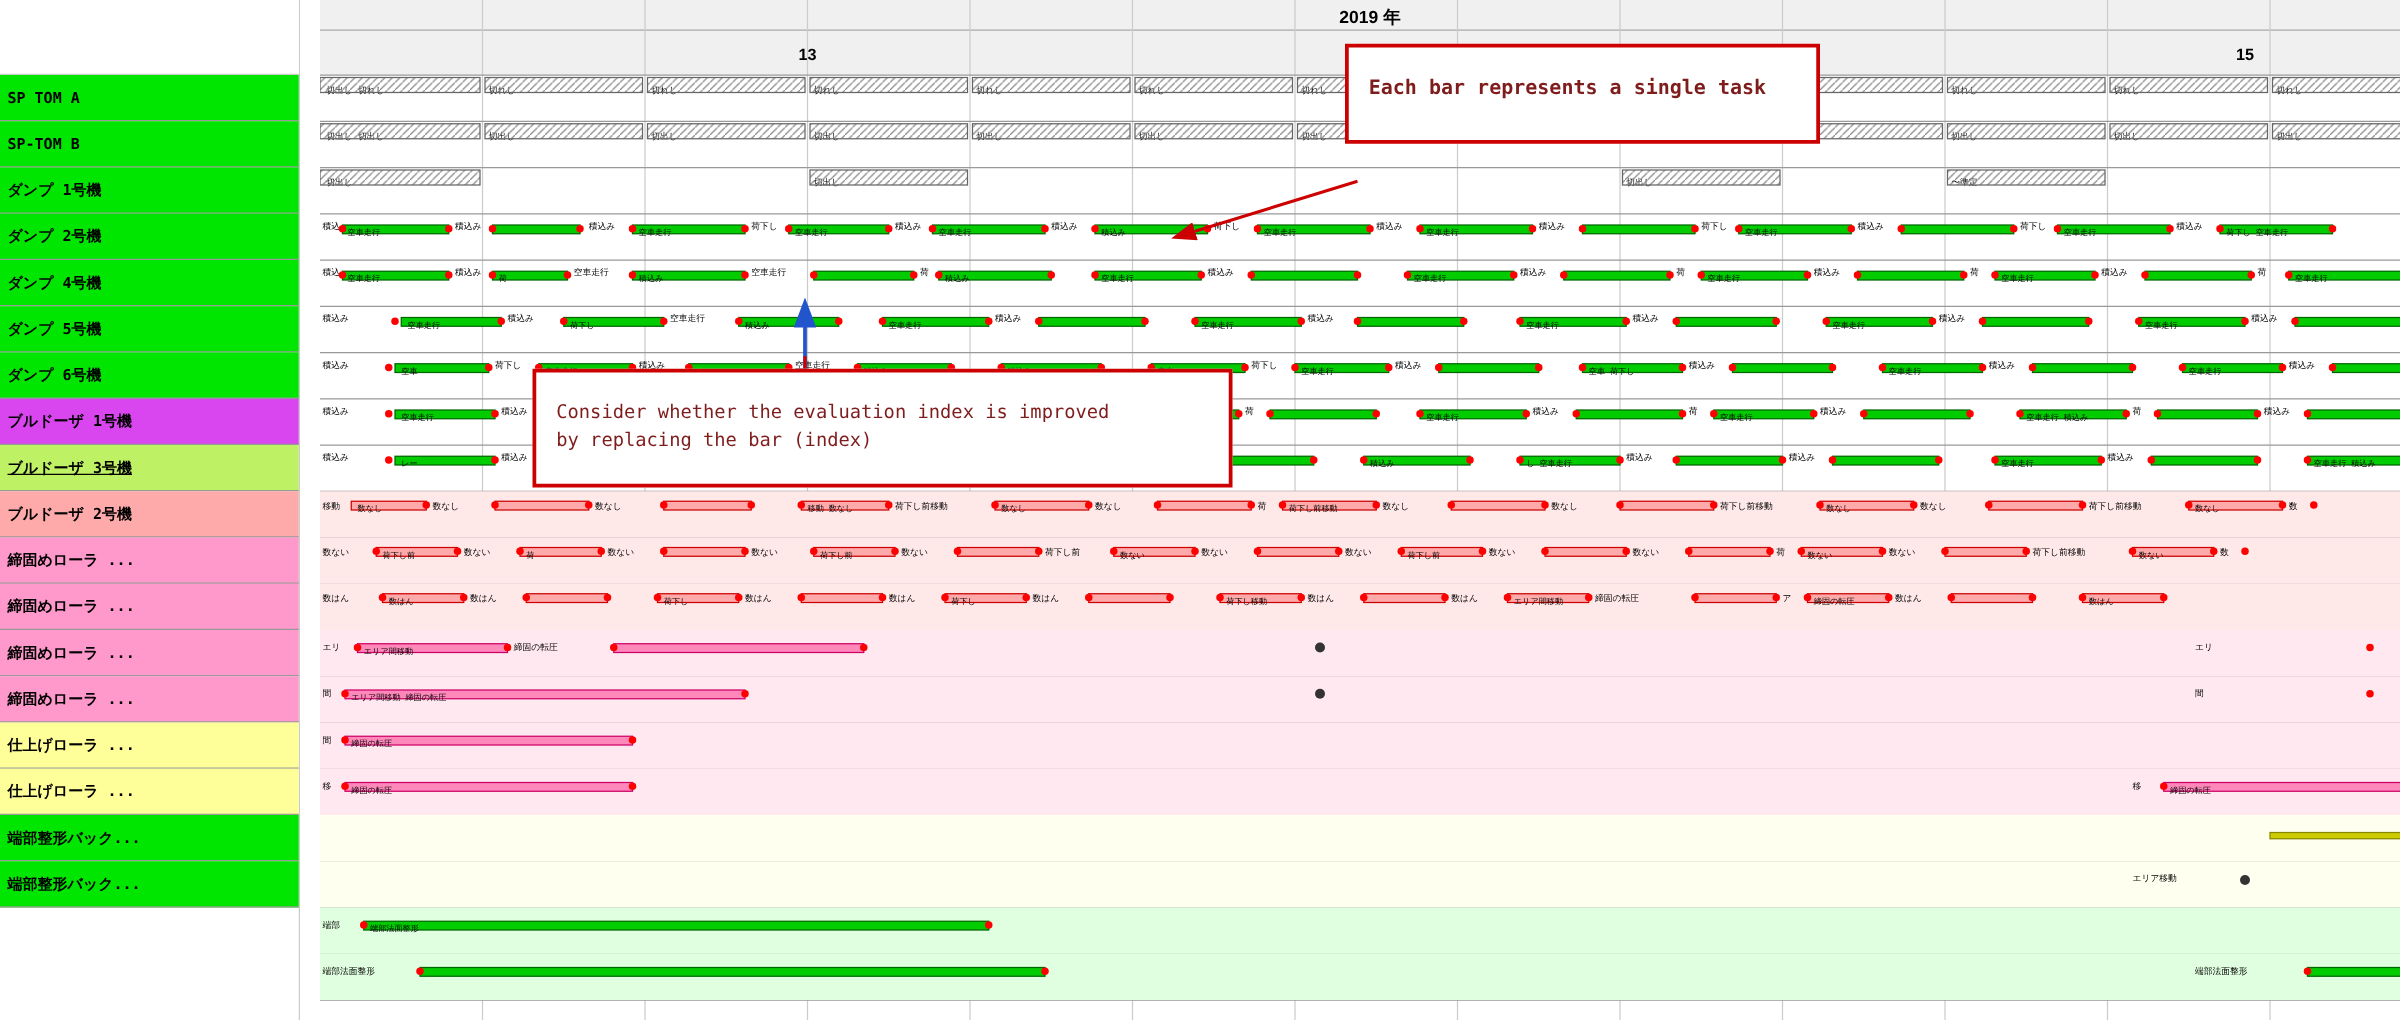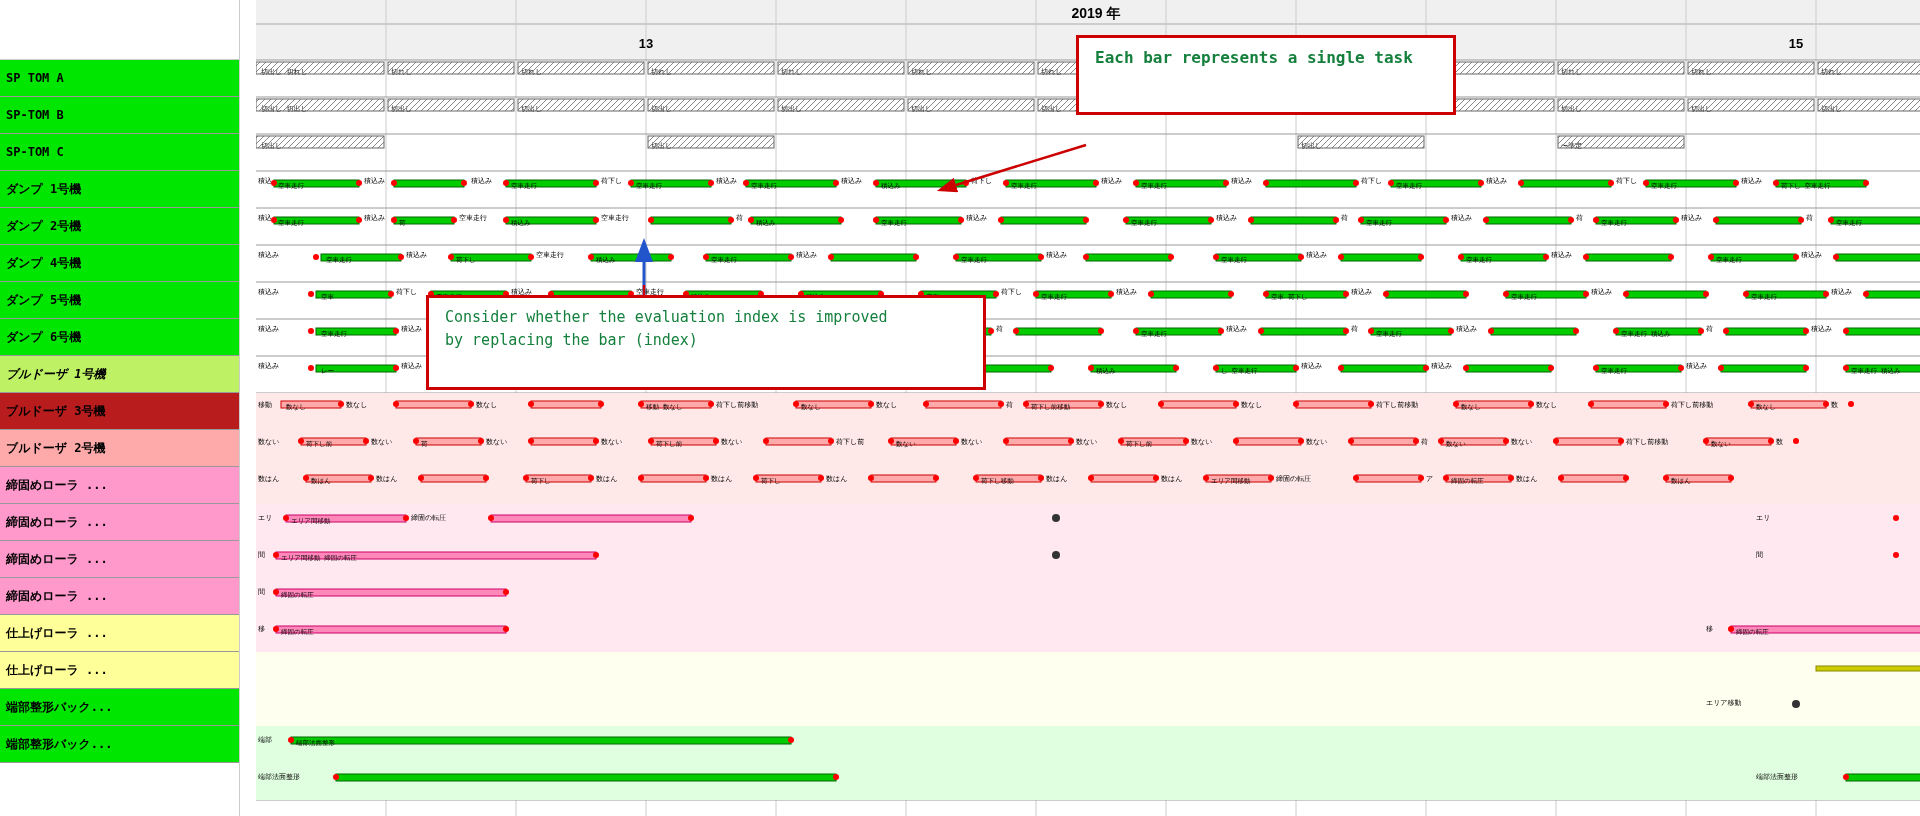--- a/index.html
+++ b/index.html
@@ -53,45 +53,44 @@
       position: relative;
       background: #f5f5f5;
       margin-left: 16px;
     }
 
     
     .annotation-box {
       position: absolute;
       background: #fff;
       border: 3px solid #cc0000;
-      padding: 8px 16px;
+      padding: 20px 16px;
       font-size: 15px;
       font-weight: bold;
-      color: #15803d;
+      color: #7f1d1d;
       line-height: 1.5;
       z-index: 100;
     }
   </style>
 </head>
 <body>
 
 <div class="gantt-container">
 
   <div class="sidebar">
     <div class="sidebar-header"></div>
     <div class="sidebar-row">SP TOM A</div>
     <div class="sidebar-row">SP-TOM B</div>
-    <div class="sidebar-row">SP-TOM C</div>
     <div class="sidebar-row">ダンプ 1号機</div>
     <div class="sidebar-row">ダンプ 2号機</div>
     <div class="sidebar-row">ダンプ 4号機</div>
     <div class="sidebar-row">ダンプ 5号機</div>
     <div class="sidebar-row">ダンプ 6号機</div>
-    <div class="sidebar-row" style="background:#bef264;font-style:italic;">ブルドーザ 1号機</div>
-    <div class="sidebar-row" style="background:#b91c1c;">ブルドーザ 3号機</div>
+    <div class="sidebar-row" style="background:#d946ef;">ブルドーザ 1号機</div>
+    <div class="sidebar-row" style="background:#bef264;text-decoration:underline;">ブルドーザ 3号機</div>
     <div class="sidebar-row" style="background:#ffaaaa;">ブルドーザ 2号機</div>
     <div class="sidebar-row" style="background:#ff99cc;">締固めローラ ...</div>
     <div class="sidebar-row" style="background:#ff99cc;">締固めローラ ...</div>
     <div class="sidebar-row" style="background:#ff99cc;">締固めローラ ...</div>
     <div class="sidebar-row" style="background:#ff99cc;">締固めローラ ...</div>
     <div class="sidebar-row" style="background:#ffff99;">仕上げローラ ...</div>
     <div class="sidebar-row" style="background:#ffff99;">仕上げローラ ...</div>
     <div class="sidebar-row" style="background:#00e600;">端部整形バック...</div>
     <div class="sidebar-row" style="background:#00e600;">端部整形バック...</div>
   </div>

